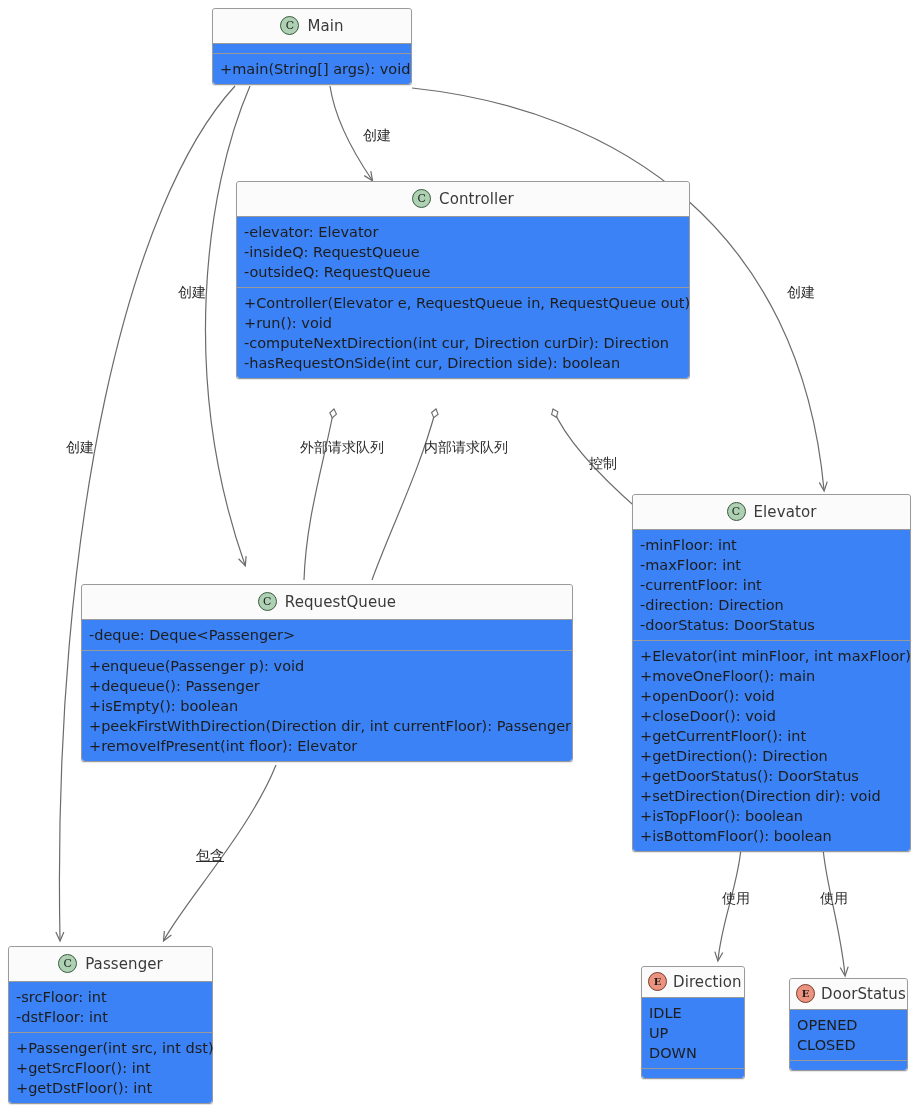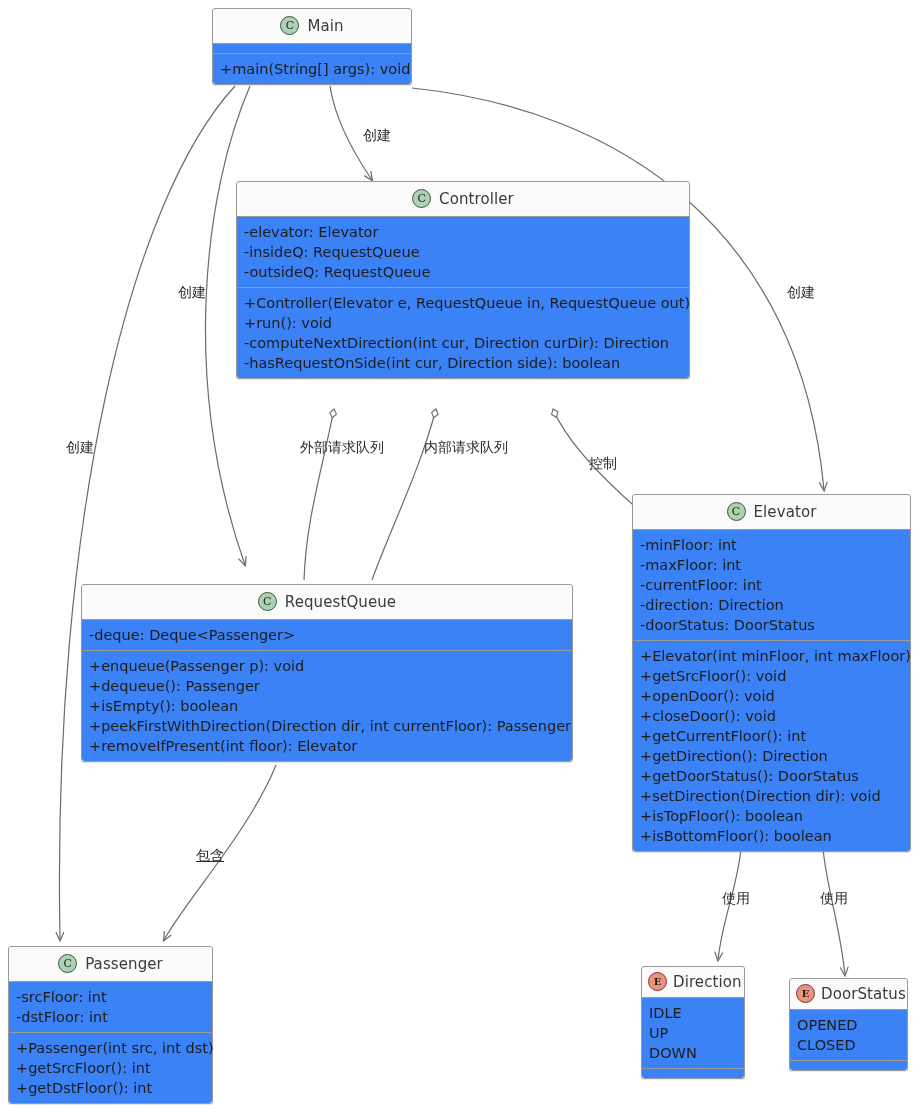--- a/index.html
+++ b/index.html
@@ -205,21 +205,21 @@
     </div>
     <div class="compartment">
       <div class="member">-minFloor: int</div>
       <div class="member">-maxFloor: int</div>
       <div class="member">-currentFloor: int</div>
       <div class="member">-direction: Direction</div>
       <div class="member">-doorStatus: DoorStatus</div>
     </div>
     <div class="compartment">
       <div class="member">+Elevator(int minFloor, int maxFloor)</div>
-      <div class="member">+getSrcFloor(): void</div>
+      <div class="member">+moveOneFloor(): main</div>
       <div class="member">+openDoor(): void</div>
       <div class="member">+closeDoor(): void</div>
       <div class="member">+getCurrentFloor(): int</div>
       <div class="member">+getDirection(): Direction</div>
       <div class="member">+getDoorStatus(): DoorStatus</div>
       <div class="member">+setDirection(Direction dir): void</div>
       <div class="member">+isTopFloor(): boolean</div>
       <div class="member">+isBottomFloor(): boolean</div>
     </div>
   </div>

